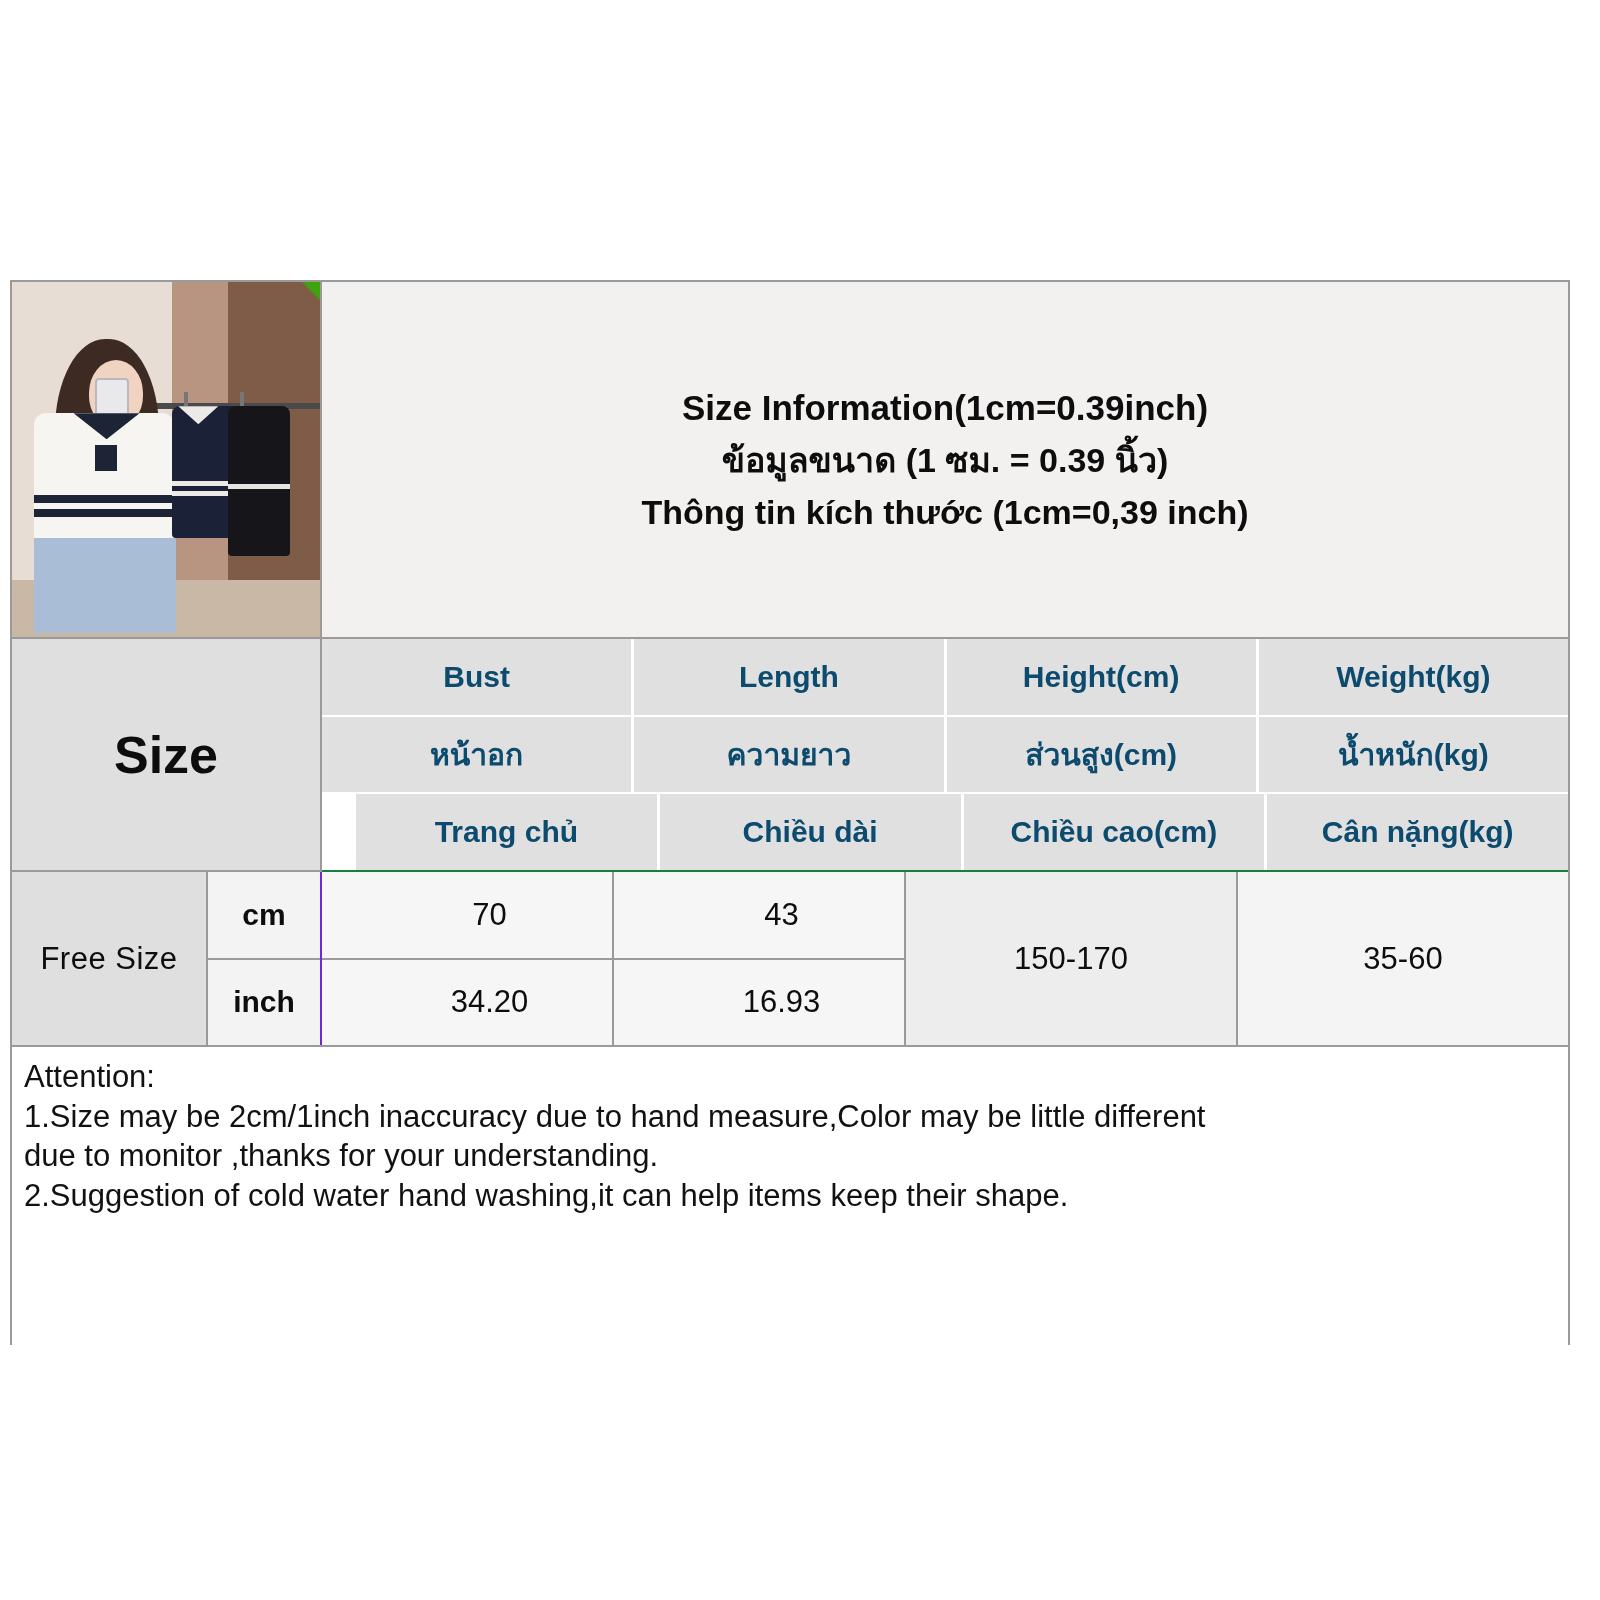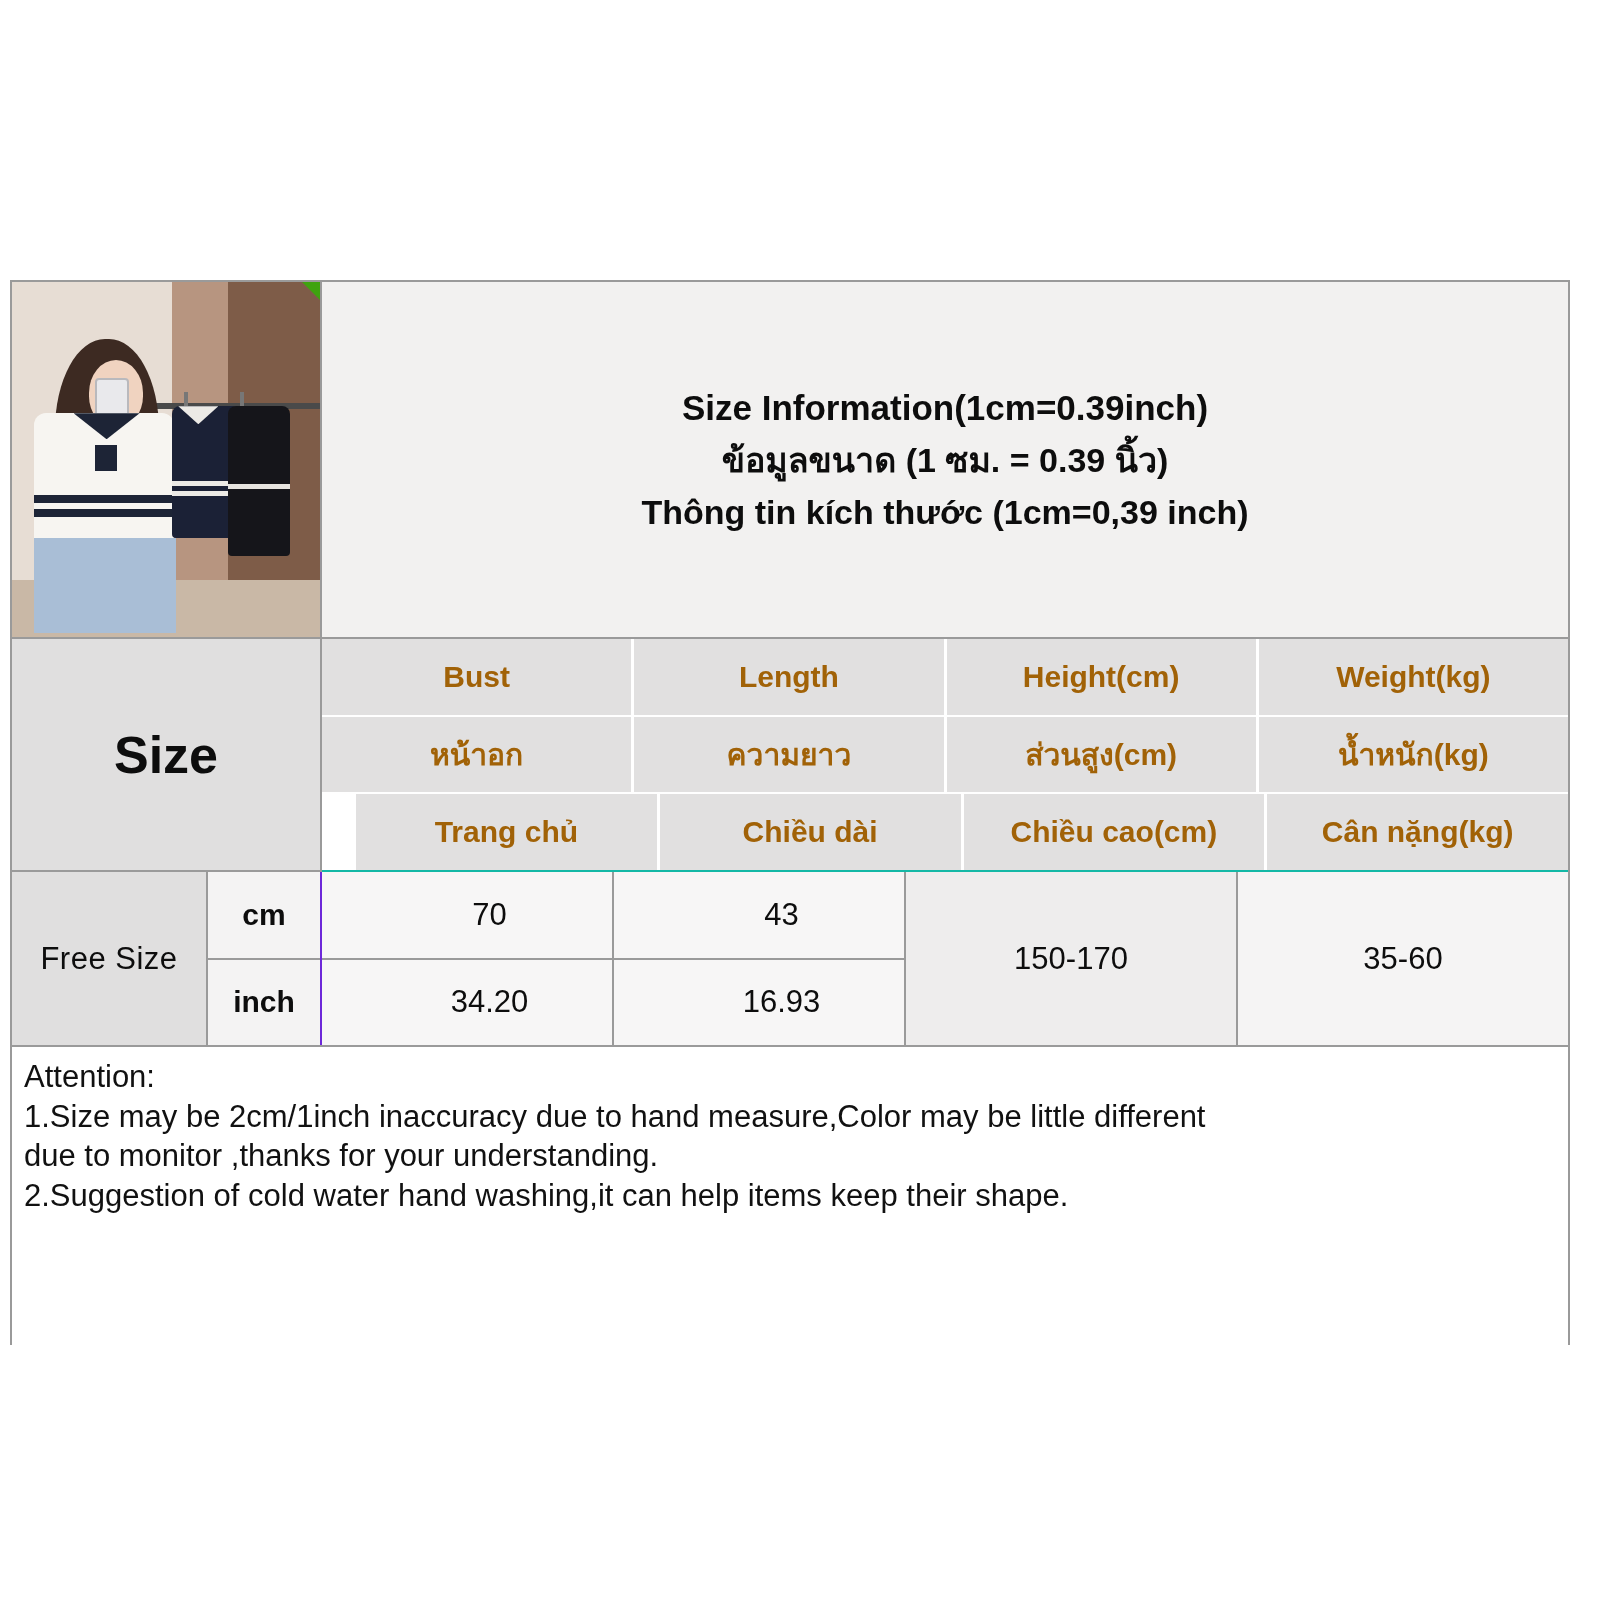--- a/index.html
+++ b/index.html
@@ -199,32 +199,32 @@
   .hcols {
     flex: 1 1 auto;
     display: flex;
     flex-direction: column;
   }
   .hrow {
     display: flex;
     height: 76px;
     border-bottom: 2px solid #ffffff;
   }
-  .hrow:last-child { border-bottom: 2px solid #14b8a6; padding-left: 34px; }
+  .hrow:last-child { border-bottom: 2px solid #15803d; padding-left: 34px; }
   .hcell {
     flex: 1 1 0;
     box-sizing: border-box;
     border-right: 3px solid #ffffff;
     background: #e1e0e0;
     display: flex;
     align-items: center;
     justify-content: center;
     font-size: 30px;
     font-weight: bold;
-    color: #a16207;
+    color: #0c4a6e;
     text-align: center;
     white-space: nowrap;
   }
   .hcell:last-child { border-right: none; }
 
   
   .data-block {
     display: flex;
     height: 175px;
     box-sizing: border-box;

